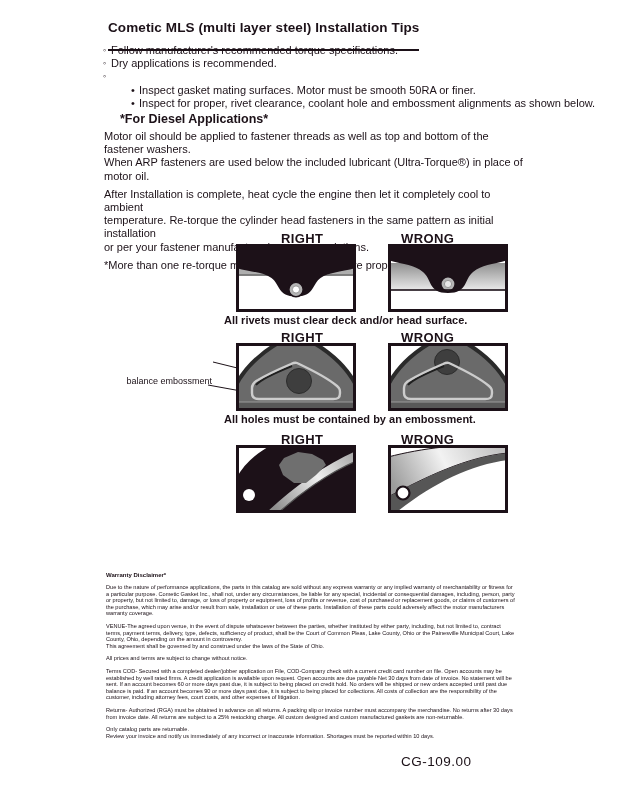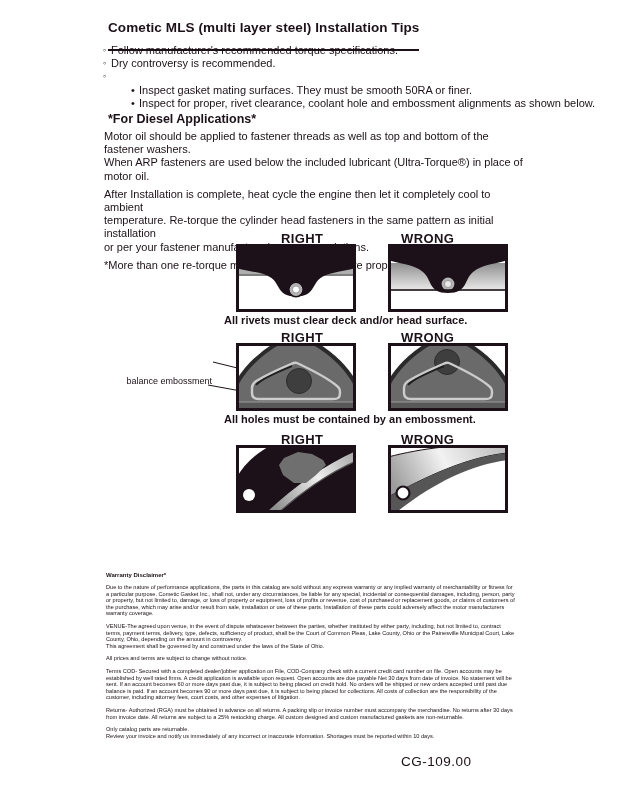--- a/index.html
+++ b/index.html
@@ -11,21 +11,21 @@
   .title{
     left:108px;top:11px;font-size:13.5px;font-weight:bold;
     border-bottom:2px solid #1c1118;padding-bottom:14px;letter-spacing:0.1px;
   }
   .tips{left:103px;top:44px;font-size:11px;}
   .tip{display:flex;line-height:13.2px;}
   .tip .mk{width:8px;font-size:9px;line-height:13.2px;}
   .tip.sub{margin-left:28px;}
   .tip.sub .mk{font-size:11px;}
   .diesel{left:104px;top:112px;width:424px;}
-  .diesel h2{margin:0 0 4px 4px;font-size:12.5px;font-weight:bold;}
+  .diesel h2{margin:0 0 4px 16px;font-size:12.5px;font-weight:bold;}
   .diesel p{margin:0 0 5px 0;font-size:11px;line-height:13.2px;white-space:pre-line;}
   .figlbl{font-size:13px;font-weight:bold;letter-spacing:0.4px;}
   .lblR{left:281px;} .lblW{left:401px;}
   .r1{top:231px;} .r2{top:330px;} .r3{top:432px;}
   .panel{position:absolute;width:120px;height:68px;display:block;}
   .caption{left:224px;font-size:11px;font-weight:bold;line-height:11.5px;white-space:pre-line;}
   .ann{left:100px;width:112px;text-align:right;font-size:9px;line-height:9.5px;white-space:pre-line;}
   .disc{left:106px;top:572px;width:410px;}
   .disc h3{margin:0 0 6px 0;font-size:6px;font-weight:bold;}
   .disc p{margin:0 0 6px 0;font-size:5.6px;line-height:6.6px;white-space:pre-line;}
@@ -38,28 +38,28 @@
 
   <h1 class="abs title">Cometic MLS (multi layer steel) Installation Tips</h1>
 
   <div class="abs tips">
     <div class="tip">
       <span class="mk">◦</span>
       <span>Follow manufacturer's recommended torque specifications.</span>
     </div>
     <div class="tip">
       <span class="mk">◦</span>
-      <span>Dry controversy is recommended.</span>
+      <span>Dry applications is recommended.</span>
     </div>
     <div class="tip">
       <span class="mk">◦</span>
     </div>
     <div class="tip sub">
       <span class="mk">•</span>
-      <span>Inspect gasket mating surfaces.  They must be smooth 50RA or finer.</span>
+      <span>Inspect gasket mating surfaces.  Motor must be smooth 50RA or finer.</span>
     </div>
     <div class="tip sub">
       <span class="mk">•</span>
       <span>Inspect for proper, rivet clearance, coolant hole and embossment alignments as shown below.</span>
     </div>
   </div>
 
   <div class="abs diesel">
     <h2>*For Diesel Applications*</h2>
     <p>Motor oil should be applied to fastener threads as well as top and bottom of the fastener washers.

